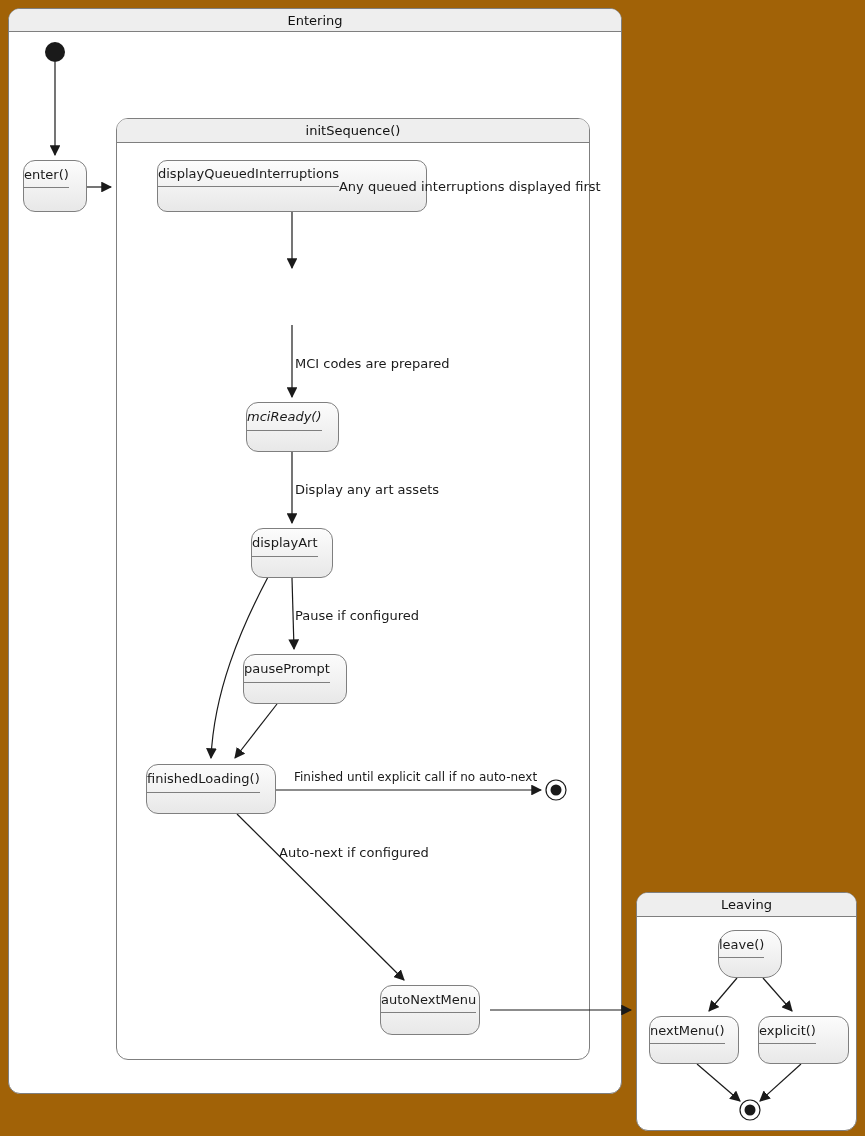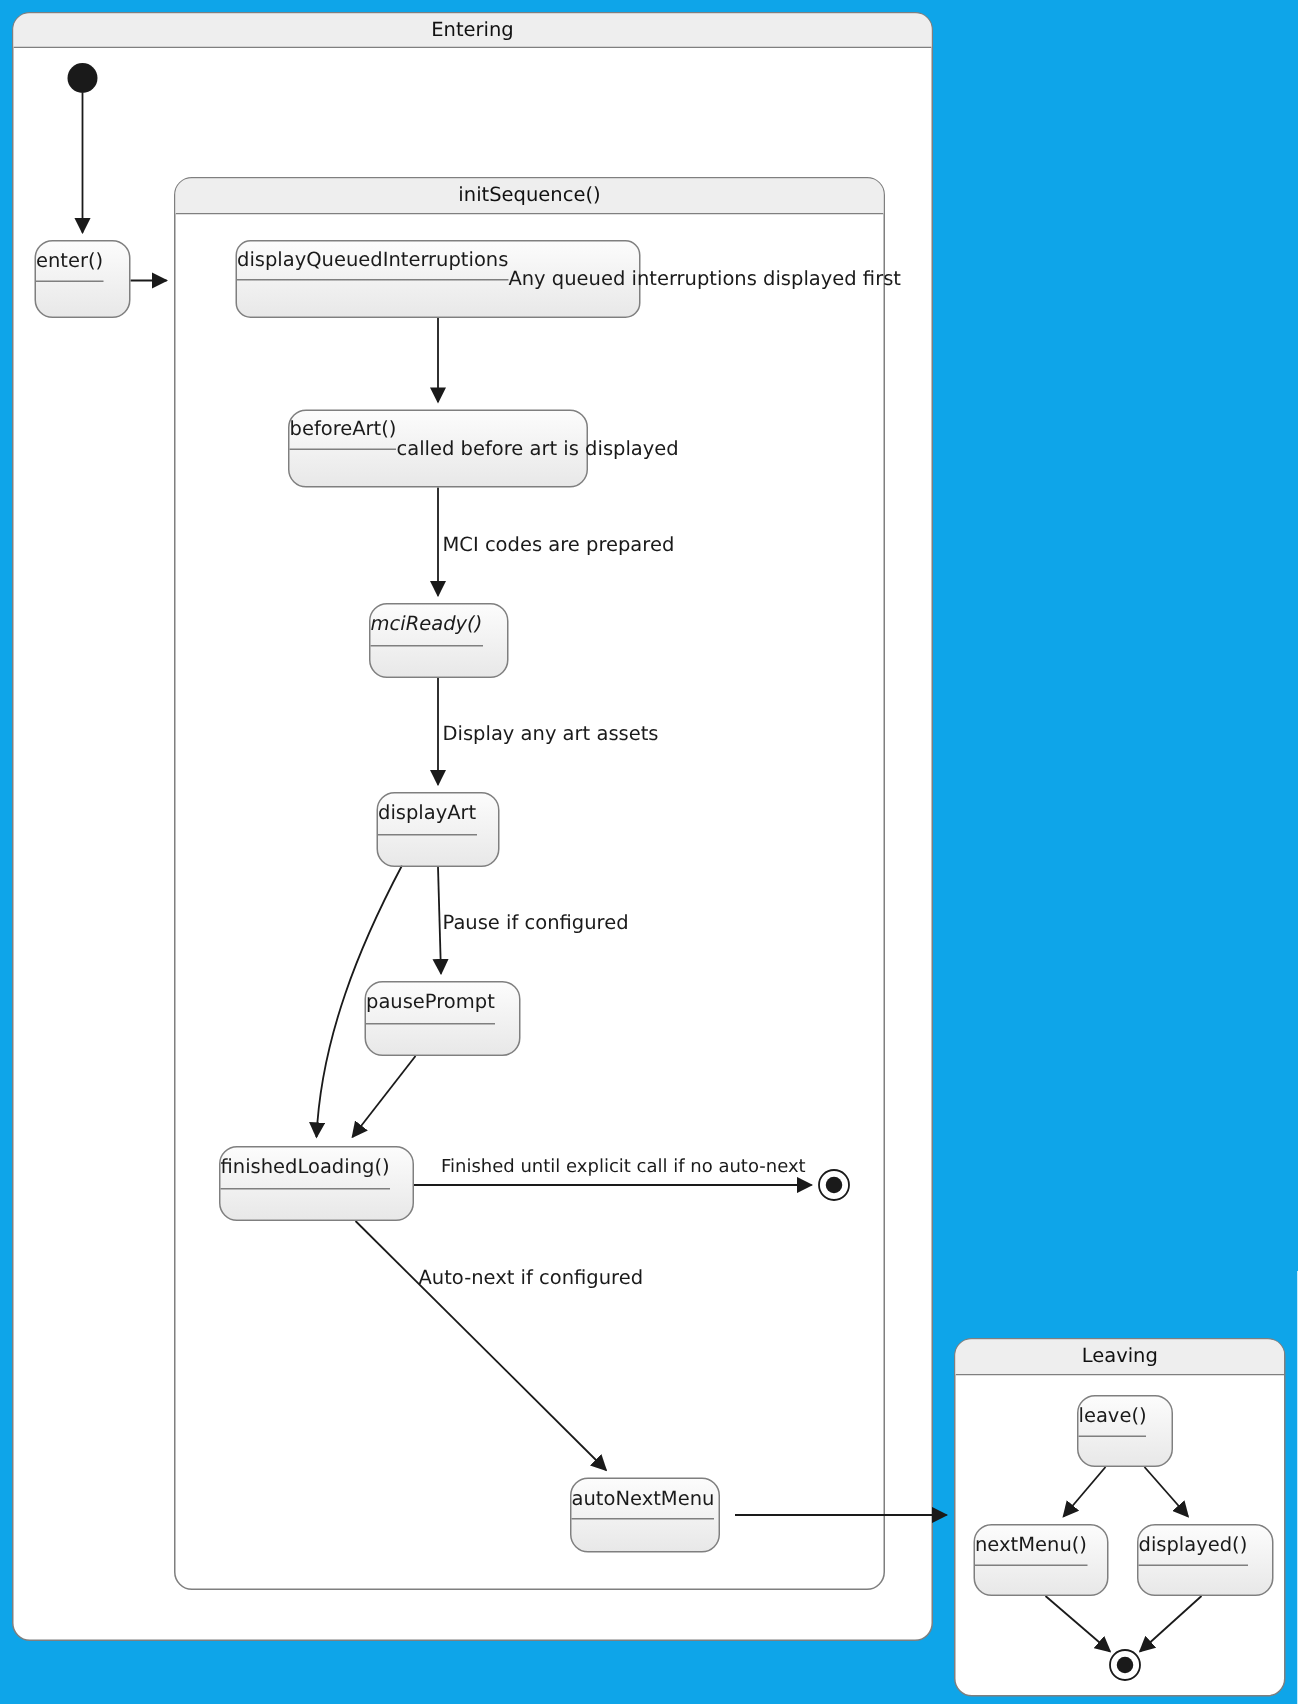--- a/index.html
+++ b/index.html
@@ -1,18 +1,18 @@
 <!DOCTYPE html>
 <html><head>
 <meta charset="utf-8">
 <style>
   * { margin:0; padding:0; box-sizing:border-box; }
   html,body { background:#ffffff; }
   .canvas {
-    position:relative; width:865px; height:1136px; background:#0ea5e9;
+    position:relative; width:865px; height:1136px; background:#a16207;
     font-family:"DejaVu Sans","Liberation Sans",sans-serif; color:#1a1a1a;
     overflow:hidden;
   }
   .container {
     position:absolute; border:1.5px solid #7f7f7f; border-radius:12px;
     background:#ffffff; z-index:1;
   }
   .container-header {
     width:100%; border-bottom:1px solid #7f7f7f; background:#eeeeee;
     border-radius:10px 10px 0 0; display:flex; align-items:center; justify-content:center;
@@ -54,21 +54,21 @@
   #s-mciready        { left:246px; top:402px; width:93px;  height:50px; }
   #s-mciready        .state-title { height:28px;font-style:italic; }
   #s-displayart      { left:251px; top:528px; width:82px;  height:50px; }
   #s-displayart      .state-title { height:28px; }
   #s-pauseprompt     { left:243px; top:654px; width:104px; height:50px; }
   #s-pauseprompt     .state-title { height:28px; }
   #s-finishedloading { left:146px; top:764px; width:130px; height:50px; }
   #s-finishedloading .state-title { height:28px; }
   #s-autonextmenu    { left:380px; top:985px; width:100px; height:50px; }
   #s-autonextmenu    .state-title { height:27px; }
-  #s-leave           { left:718px; top:930px; width:64px;  height:48px; }
+  #s-leave           { left:718px; top:930px; width:64px;  height:48px;border-radius:17px; }
   #s-leave           .state-title { height:27px; }
   #s-nextmenu        { left:649px; top:1016px; width:90px; height:48px; }
   #s-nextmenu        .state-title { height:27px; }
   #s-prevmenu        { left:758px; top:1016px; width:91px; height:48px; }
   #s-prevmenu        .state-title { height:27px; }
 
   
   #l-mci      { left:295px; top:356px; }
   #l-artassets{ left:295px; top:482px; }
   #l-pause    { left:295px; top:608px; }
@@ -131,24 +131,20 @@
   <div class="state" id="s-enter">
     <div class="state-title">enter()</div>
     <div class="state-body"></div>
   </div>
 
   <div class="state" id="s-dqi">
     <div class="state-title">displayQueuedInterruptions</div>
     <div class="state-body">Any queued interruptions displayed first</div>
   </div>
 
-  <div class="state" id="s-beforeart">
-    <div class="state-title">beforeArt()</div>
-    <div class="state-body">called before art is displayed</div>
-  </div>
 
   <div class="state" id="s-mciready">
     <div class="state-title">mciReady()</div>
     <div class="state-body"></div>
   </div>
 
   <div class="state" id="s-displayart">
     <div class="state-title">displayArt</div>
     <div class="state-body"></div>
   </div>
@@ -172,21 +168,21 @@
     <div class="state-title">leave()</div>
     <div class="state-body"></div>
   </div>
 
   <div class="state" id="s-nextmenu">
     <div class="state-title">nextMenu()</div>
     <div class="state-body"></div>
   </div>
 
   <div class="state" id="s-prevmenu">
-    <div class="state-title">displayed()</div>
+    <div class="state-title">explicit()</div>
     <div class="state-body"></div>
   </div>
 
   <div class="edge-label" id="l-mci">MCI codes are prepared</div>
   <div class="edge-label" id="l-artassets">Display any art assets</div>
   <div class="edge-label" id="l-pause">Pause if configured</div>
   <div class="edge-label" id="l-finished">Finished until explicit call if no auto-next</div>
   <div class="edge-label" id="l-autonext">Auto-next if configured</div>
 
 </div>

